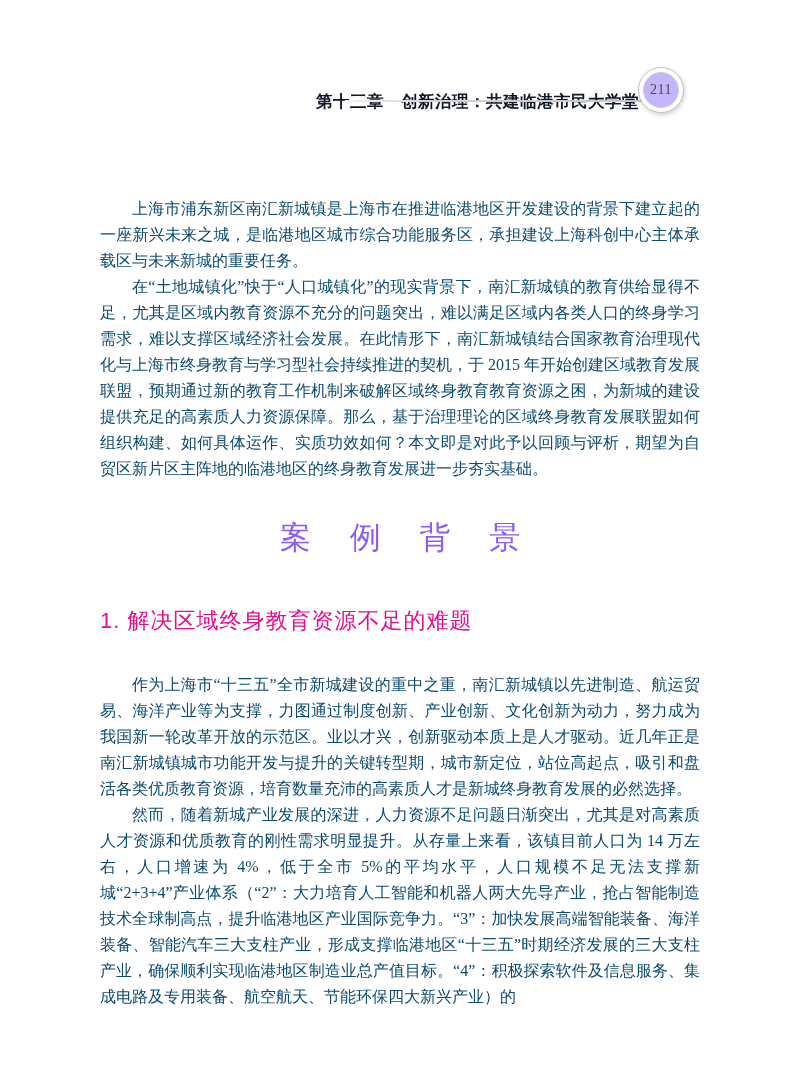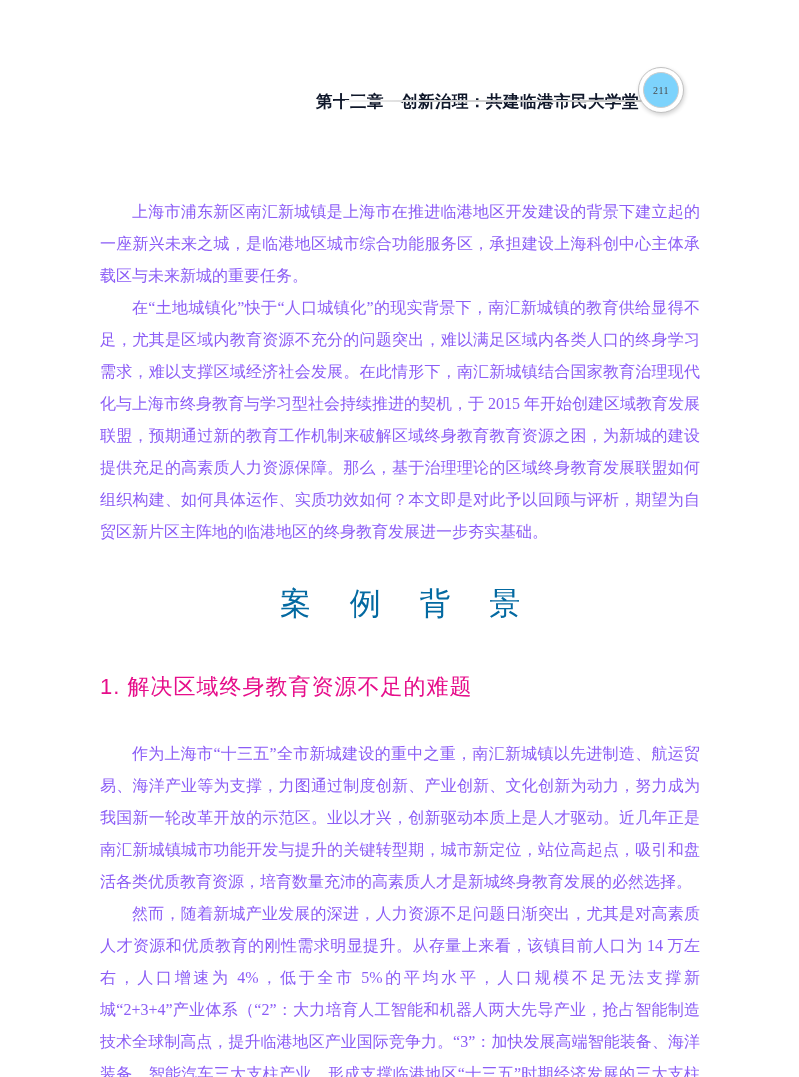--- a/index.html
+++ b/index.html
@@ -34,48 +34,48 @@
     background:#ffffff;
     border:1px solid #c2c2c2;
     box-shadow:1px 2px 4px rgba(0,0,0,0.18);
     display:flex; align-items:center; justify-content:center;
     box-sizing:border-box;
   }
   .page-badge-inner {
     width:36px; height:36px;
     border-radius:50%;
     border:1px solid #cdcdcd;
-    background:#7dd3fc;
+    background:#c4b5fd;
     display:flex; align-items:center; justify-content:center;
     font-family:"Liberation Serif", serif;
-    font-size:10px; color:#4a4a4a;
+    font-size:14px; color:#4a4a4a;
     letter-spacing:0.5px;
     box-sizing:border-box;
   }
   
   .content {
     position:absolute;
     left:100px; top:196px;
     width:600px;
   }
   .body-para {
     margin:0;
     font-size:16px;
-    line-height:32px;
+    line-height:26px;
     text-align:justify;
     text-indent:2em;
-    color:#8b5cf6;
+    color:#0c4a6e;
   }
   .section-title {
     margin:36px 0 0 0;
     text-align:center;
     font-size:31px;
     line-height:40px;
     font-weight:400;
-    color:#0369a1;
+    color:#8b5cf6;
     letter-spacing:0.5em;
     text-indent:0.5em; 
     white-space:nowrap;
   }
   .sub-heading {
     margin:48px 0 0 0;
     font-family:"Liberation Sans", sans-serif;
     font-size:22px;
     line-height:30px;
     font-weight:normal;

